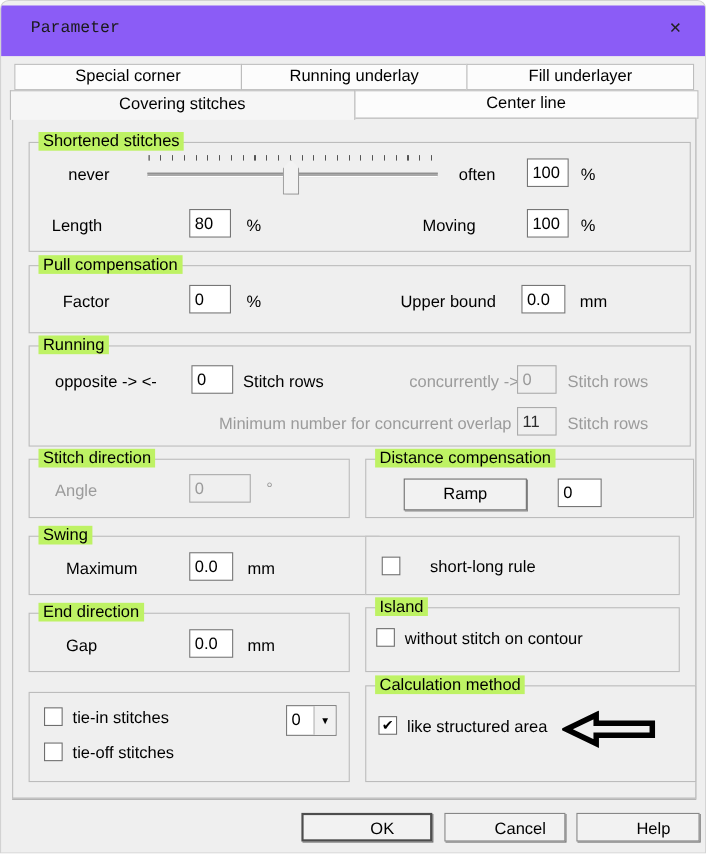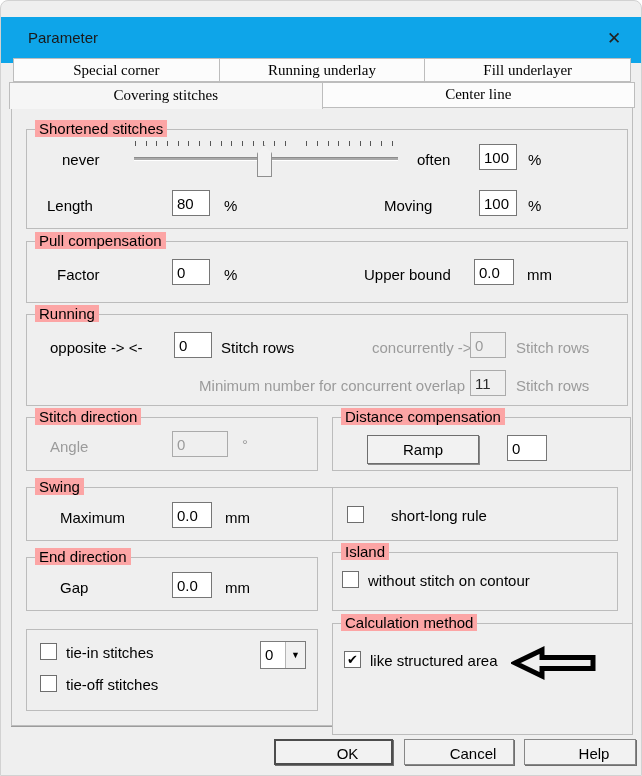--- a/index.html
+++ b/index.html
@@ -2,39 +2,39 @@
 <html><head>
 <meta charset="utf-8">
 <style>
   html,body{margin:0;padding:0;background:#ffffff;}
   .dialog{
     position:relative;width:642px;height:776px;background:#efefef;
     font-family:"Liberation Sans","DejaVu Sans",sans-serif;font-size:15px;color:#000;
     border:1px solid #d2d2d2;border-radius:8px 8px 0 0;box-sizing:border-box;overflow:hidden;
   }
   
-  .titlebar{position:absolute;top:16px;left:0;right:0;height:46px;background:#0ea5e9;}
+  .titlebar{position:absolute;top:4px;left:0;right:0;height:46px;background:#8b5cf6;font-family:Liberation Mono, monospace;}
   .title{position:absolute;left:27px;top:12px;font-size:15px;color:#1a1a1a;}
   .close-btn{position:absolute;right:12px;top:8px;width:30px;height:28px;text-align:center;
     line-height:28px;font-size:17px;color:#222;cursor:default;}
   
-  .tabrow{position:absolute;display:flex;font-family:Liberation Serif, serif;}
+  .tabrow{position:absolute;display:flex;}
   .tabrow1{top:57px;left:12px;width:618px;height:24px;}
   .tabrow2{top:81px;left:8px;width:626px;height:26px;}
   .tab{flex:1;background:#fcfcfc;border:1px solid #bdbdbd;margin-left:-1px;
     text-align:center;line-height:22px;font-size:15px;box-sizing:border-box;}
   .tabrow .tab:first-child{margin-left:0;}
   .tab.active{height:27px;border-bottom:none;z-index:3;line-height:24px;background:#f6f6f6;}
   
   .panel{position:absolute;top:106px;left:10px;width:622px;height:619px;
     border:1px solid #bdbdbd;background:#efefef;box-sizing:border-box;
     box-shadow:0 1px 0 #9c9c9c;}
   
   .group{position:absolute;border:1px solid #bcbcbc;box-sizing:border-box;background:#efefef;}
-  .caption{position:absolute;top:-10px;left:8px;background:#fca5a5;padding:0 4px;white-space:nowrap;}
+  .caption{position:absolute;top:-10px;left:8px;background:#bef264;padding:0 4px;white-space:nowrap;}
   .lbl{position:absolute;white-space:nowrap;}
   .gray{color:#9b9b9b;}
   
   .field{position:absolute;height:26px;border:1px solid #767676;background:#fff;color:#000;
     font-family:"Liberation Sans","DejaVu Sans",sans-serif;font-size:15px;padding:0 0 0 4px;
     box-sizing:border-box;}
   .field:disabled,.field.disabled{border-color:#ababab;background:#efefef;color:#9b9b9b;}
   .field.disabled-dark{border-color:#ababab;background:#efefef;color:#2b2b2b;}
   
   .slider-ticks{position:absolute;height:5px;border-left:1px solid #555;
@@ -168,21 +168,21 @@
     <div class="checkbox" style="left:13px;top:13px;"></div>
     <span class="lbl" style="left:39px;top:14px;">tie-in stitches</span>
     <div class="combo" style="left:233px;top:11px;">
       <span class="combo-value">0</span>
       <span class="combo-btn">▼</span>
     </div>
     <div class="checkbox" style="left:13px;top:45px;"></div>
     <span class="lbl" style="left:39px;top:46px;">tie-off stitches</span>
   </div>
 
-  <div class="group" style="left:331px;top:622px;width:301px;height:112px;">
+  <div class="group" style="left:331px;top:622px;width:301px;height:88px;">
     <span class="caption">Calculation method</span>
     <div class="checkbox" style="left:11px;top:27px;">
       <span>✔</span>
     </div>
     <span class="lbl" style="left:37px;top:28px;">like structured area</span>
     <svg class="arrow-anno" viewBox="0 0 86 34">
       <polygon points="4,17 31,4 31,11.5 82,11.5 82,22.5 31,22.5 31,30" fill="#efefef" stroke="#000" stroke-width="5" stroke-linejoin="miter"></polygon>
     </svg>
   </div>
 

